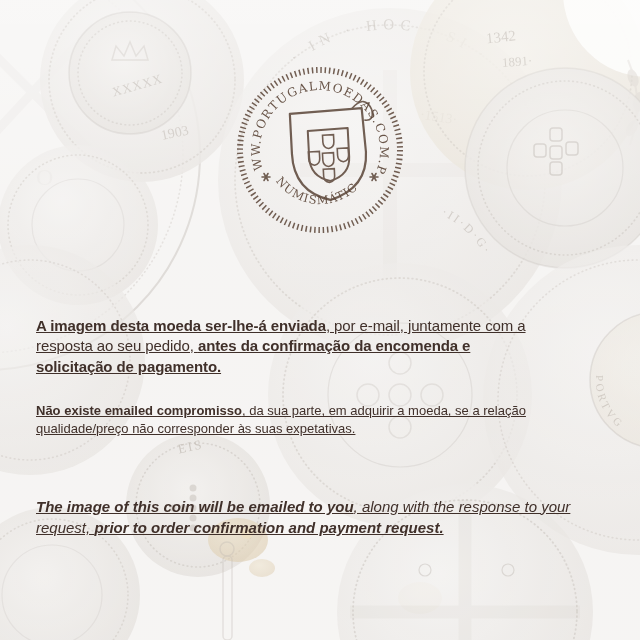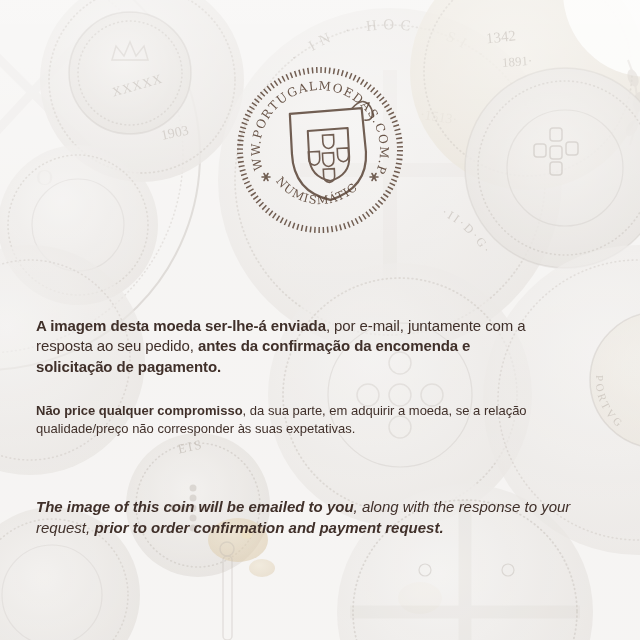--- a/index.html
+++ b/index.html
@@ -5,21 +5,21 @@
   html,body { margin:0; padding:0; background:#ffffff; }
   #canvas {
     position:relative; width:640px; height:640px; overflow:hidden;
     background:#f2f0ee;
     font-family:"Liberation Sans", sans-serif;
   }
   svg.bg { position:absolute; left:0; top:0; }
   .insc { font-family:"Liberation Serif", serif; fill:#8f8377; }
   #stamp { position:absolute; left:200px; top:30px; }
   #stamp text { font-family:"DejaVu Serif", serif; fill:#523b2d; }
-  .content { position:absolute; left:36px; top:316px; color:#40302a; }
+  .content { position:absolute; left:36px; top:316px; color:#40302a;text-decoration:underline; }
   .content p { margin:0; }
   .p1 { width:514px; font-size:15px; line-height:1.36; letter-spacing:-0.1px; margin-bottom:25px !important; }
   .p2 { width:526px; font-size:13px;  line-height:1.4;  margin-bottom:57px !important; }
   .p3 { width:548px; font-size:15px;  line-height:1.4;  font-style:italic; margin-bottom:23px !important; }
   .p4 { width:548px; font-size:13.5px;line-height:1.4;  font-style:italic; }
   .b { font-weight:bold; }
 </style>
 </head>
 <body>
 
@@ -231,17 +231,17 @@
         <path d="M -19.5 -3 L -8.5 -3 L -8.5 4 Q -8.5 9.5 -14 10.5 Q -19.5 9.5 -19.5 4 Z"></path>
         <path d="M -5.5 -1 L 5.5 -1 L 5.5 6 Q 5.5 11.5 0 12.5 Q -5.5 11.5 -5.5 6 Z"></path>
         <path d="M 9.5 -5 L 20.5 -5 L 20.5 2 Q 20.5 7.5 15 8.5 Q 9.5 7.5 9.5 2 Z"></path>
         <path d="M -5.5 15 L 5.5 15 L 5.5 22 Q 5.5 27.5 0 28.5 Q -5.5 27.5 -5.5 22 Z"></path>
       </g>
     </g>
   </svg>
 
   <div class="content">
     <p class="p1"><span class="b">A imagem desta moeda ser-lhe-á enviada</span><span>, por e-mail, juntamente com a resposta ao seu pedido, </span><span class="b">antes da confirmação da encomenda e solicitação de pagamento.</span></p>
-    <p class="p2"><span class="b">Não price qualquer compromisso</span><span>, da sua parte, em adquirir a moeda, se a relação qualidade/preço não corresponder às suas expetativas.</span></p>
+    <p class="p2"><span class="b">Não existe emailed compromisso</span><span>, da sua parte, em adquirir a moeda, se a relação qualidade/preço não corresponder às suas expetativas.</span></p>
     <p class="p3"><span class="b">The image of this coin will be emailed to you</span><span>, along with the response to your request, </span><span class="b">prior to order confirmation and payment request.</span></p>
   </div>
 
 </div>
 
 </body></html>

